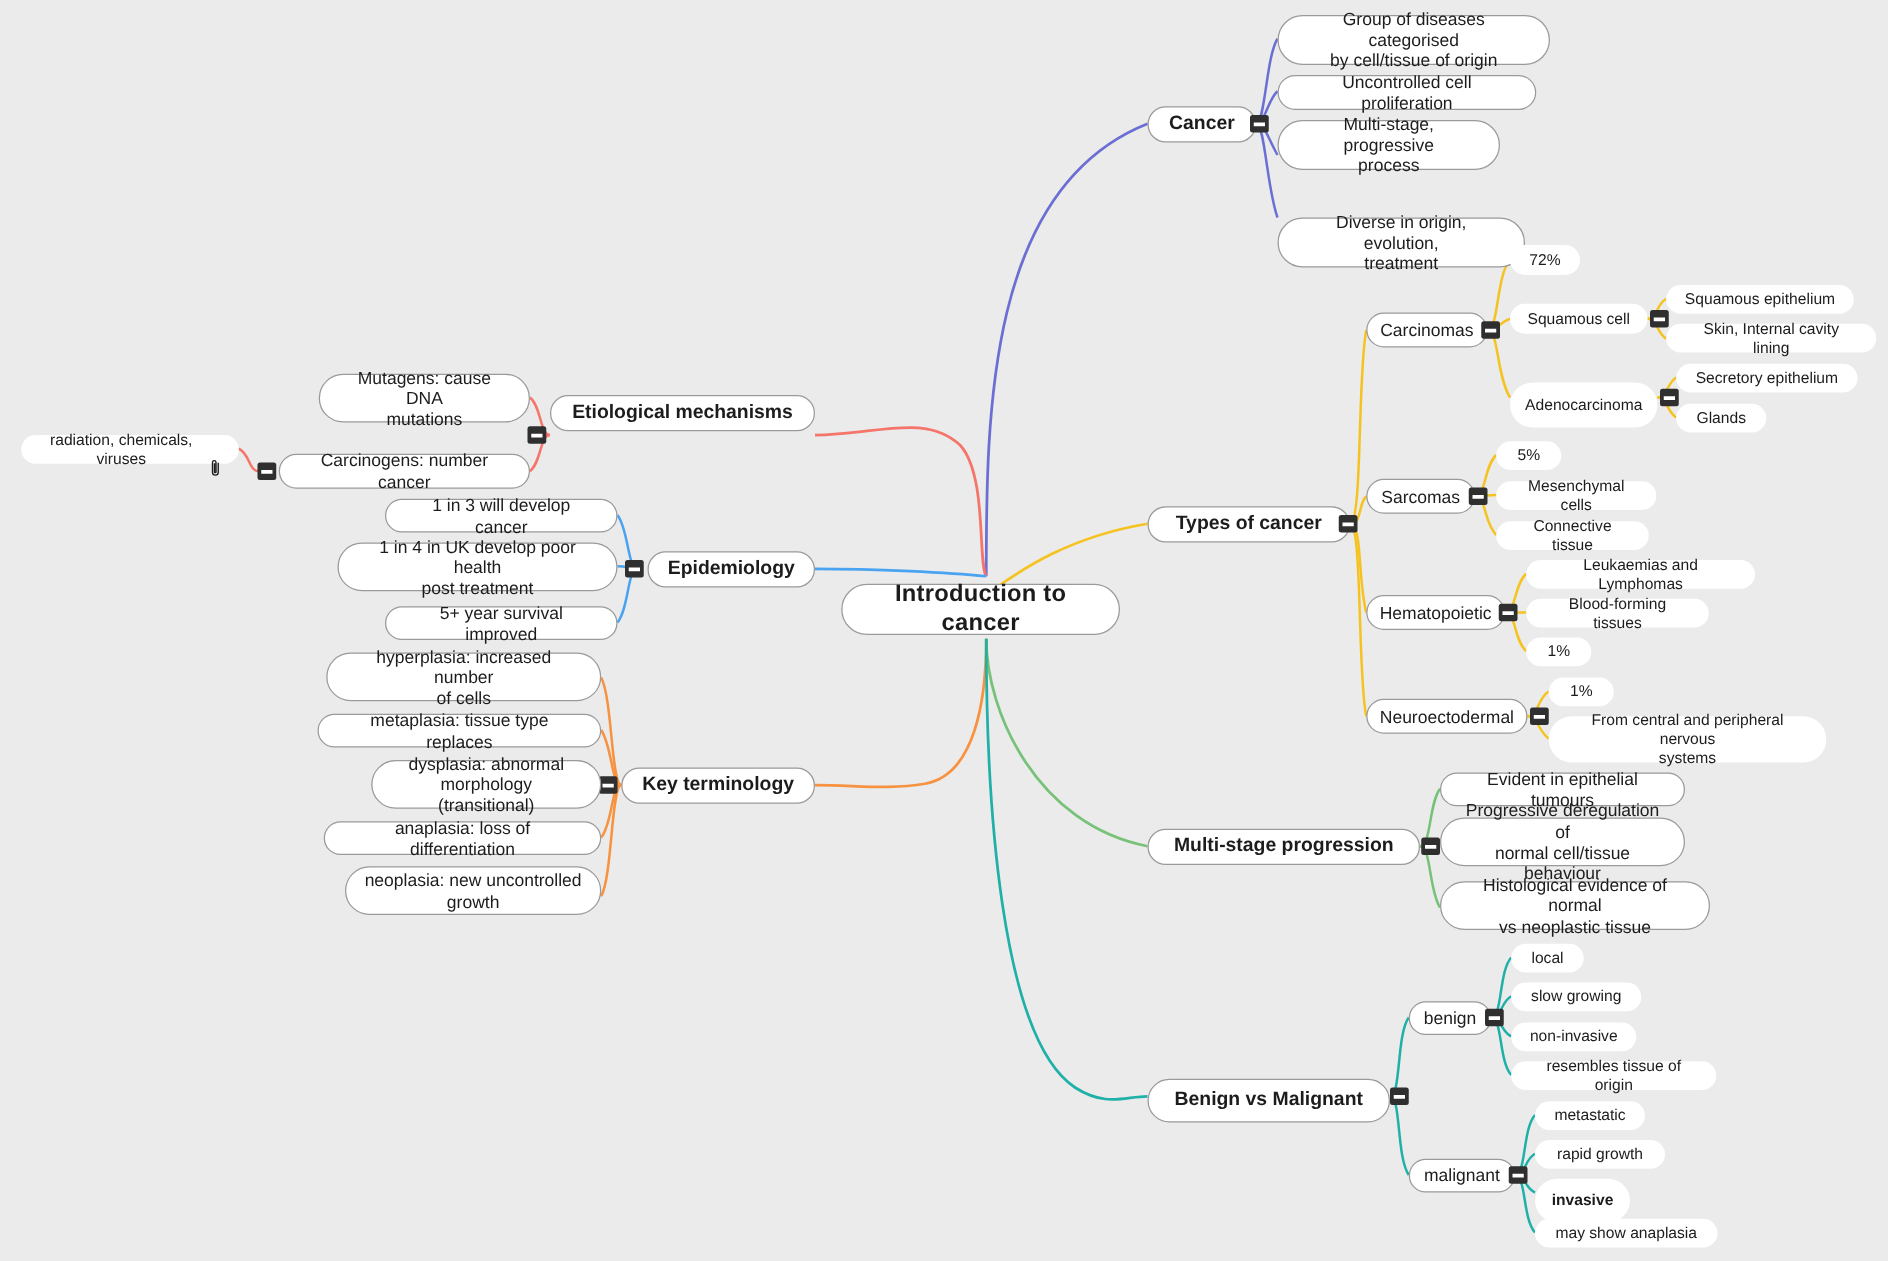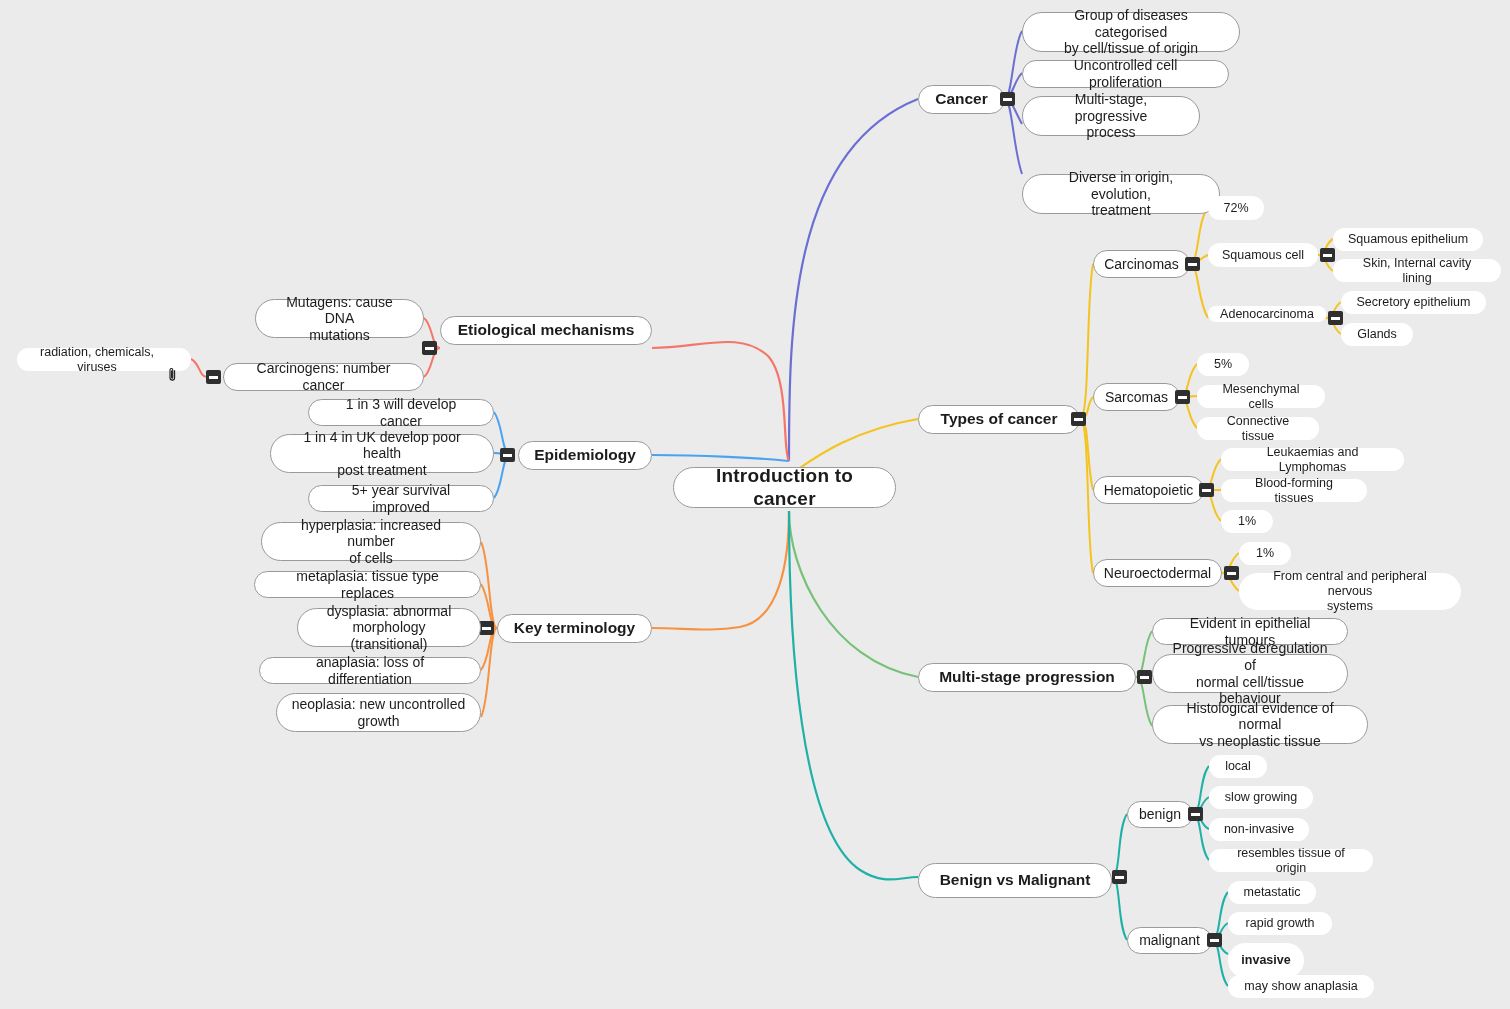--- a/index.html
+++ b/index.html
@@ -181,21 +181,21 @@
   <div class="toggle" style="left:1320px;top:248px;">
       <i></i>
     </div>
   <div class="node plain lvl3" style="left:1333px;top:228px;width:150px;height:23px;">
     <span>Squamous epithelium</span>
   </div>
   <div class="node plain lvl3" style="left:1333px;top:259px;width:168px;height:23px;">
     <span>Skin, Internal cavity lining</span>
   </div>
 
-  <div class="node plain lvl3" style="left:1208px;top:306px;width:118px;height:16px;">
+  <div class="node plain lvl3" style="left:1208px;top:306px;width:118px;height:36px;">
     <span>Adenocarcinoma</span>
   </div>
   <div class="toggle" style="left:1328px;top:311px;">
       <i></i>
     </div>
   <div class="node plain lvl3" style="left:1341px;top:291px;width:145px;height:23px;">
     <span>Secretory epithelium</span>
   </div>
   <div class="node plain lvl3" style="left:1341px;top:323px;width:72px;height:23px;">
     <span>Glands</span>

